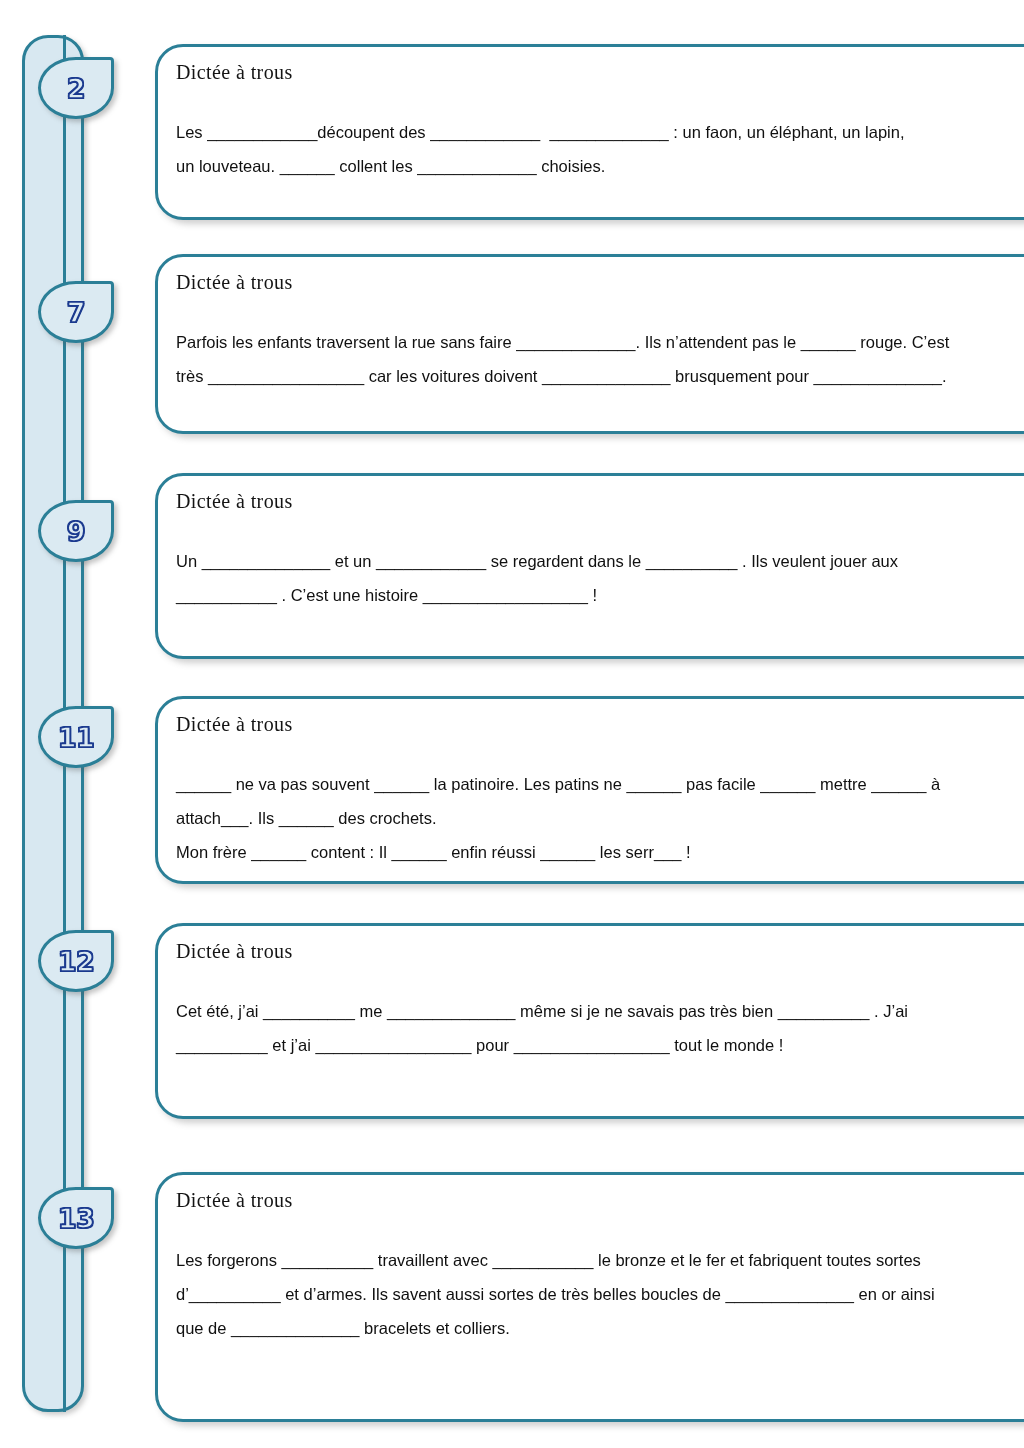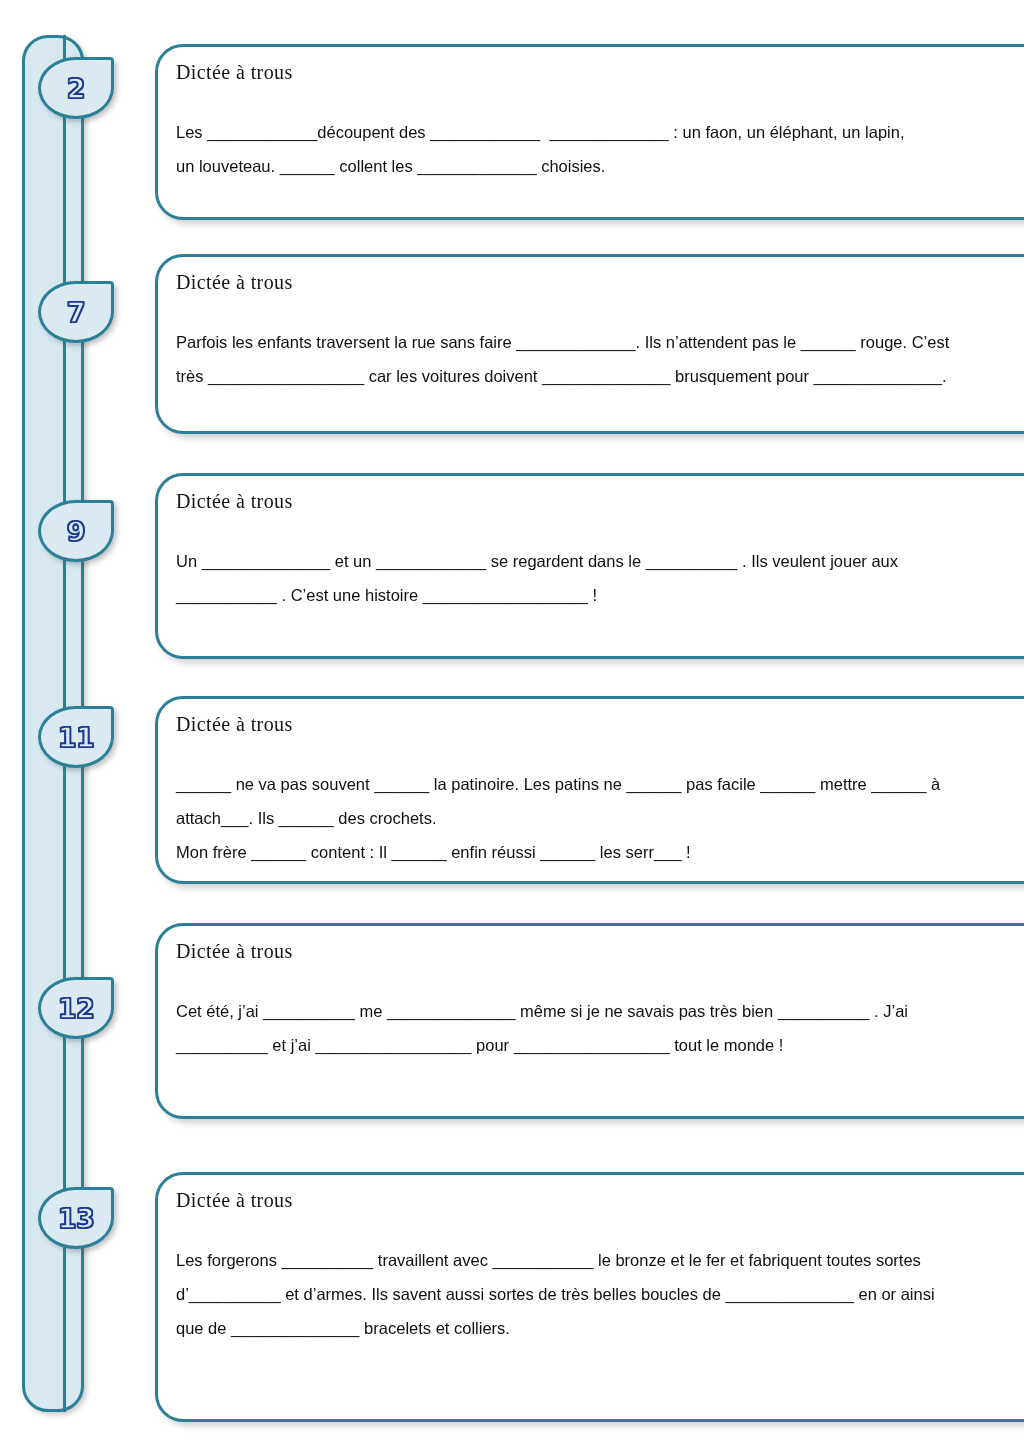--- a/index.html
+++ b/index.html
@@ -120,21 +120,21 @@
 </div>
 
 <div class="badge" style="top:500px">
   <span class="badge-num">9</span>
 </div>
 
 <div class="badge" style="top:706px">
   <span class="badge-num">11</span>
 </div>
 
-<div class="badge" style="top:977px">
+<div class="badge" style="top:930px">
   <span class="badge-num">12</span>
 </div>
 
 <div class="badge" style="top:1187px">
   <span class="badge-num">13</span>
 </div>
 
 <div class="card" style="top:44px;height:176px">
   <div class="card-heading">Dictée à trous</div>
   <div class="card-body">

